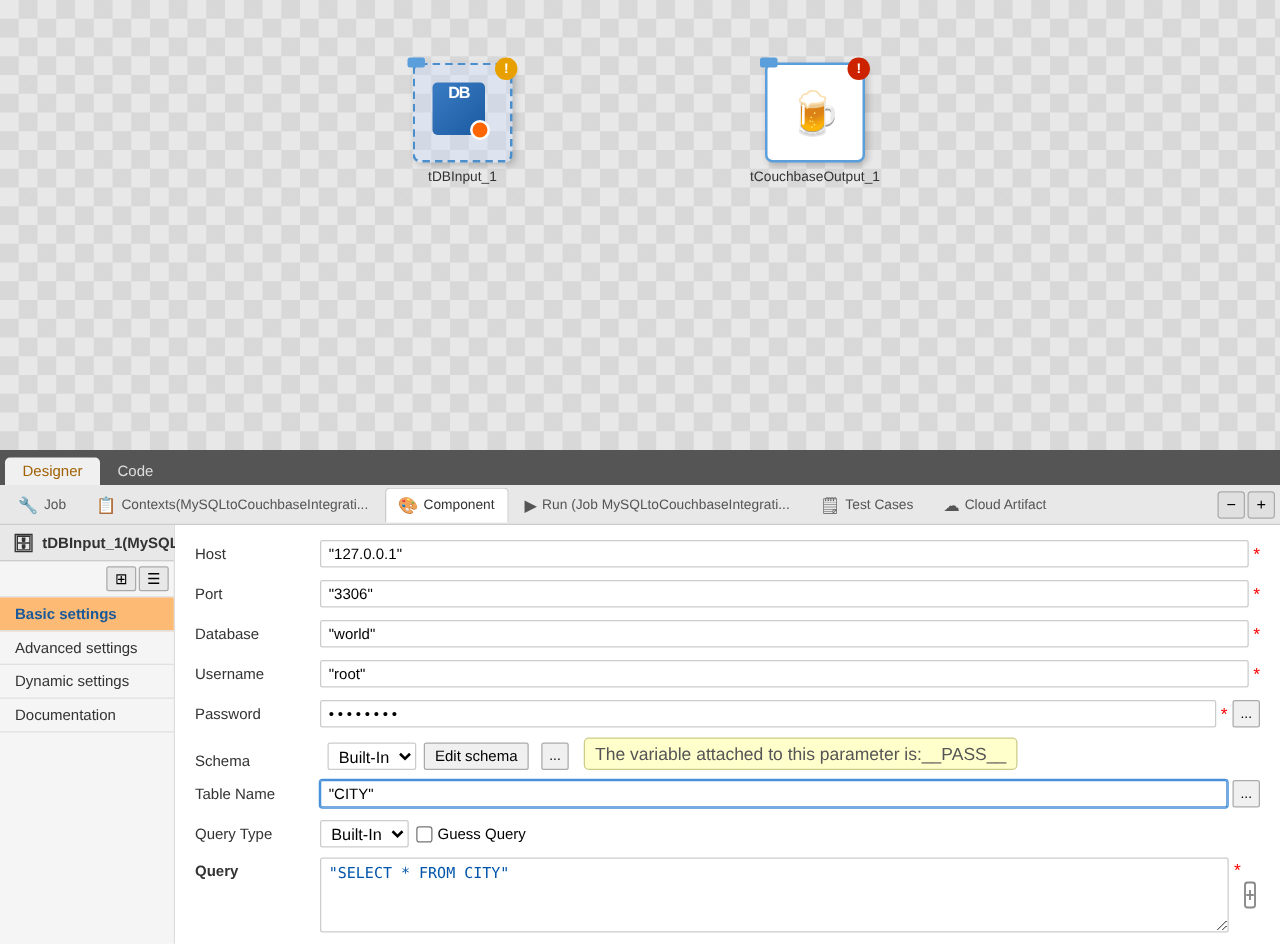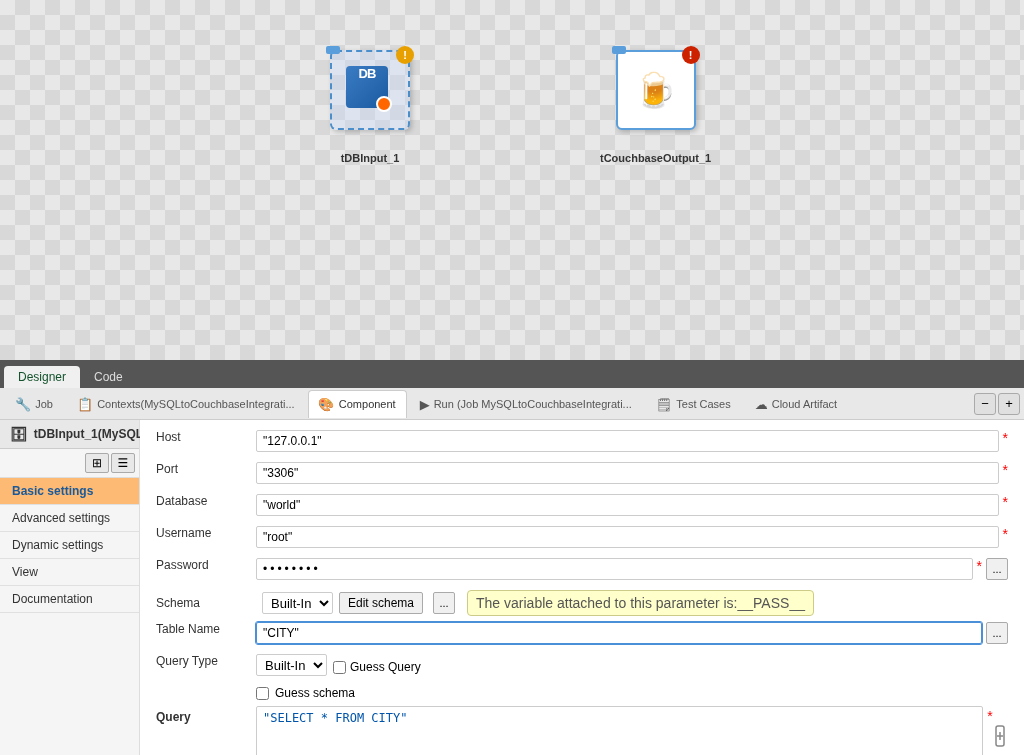--- a/index.html
+++ b/index.html
@@ -63,24 +63,23 @@
     .node-indicator {
       position: absolute;
       top: -6px;
       left: -6px;
       width: 14px;
       height: 8px;
       background: #5a9edb;
       border-radius: 2px;
     }
     .node-label {
-      margin-top: 22px;
+      margin-top: 6px;
       font-size: 11px;
       color: #333;
-      font-weight: bold;
     }
 
     .node-tdb { left: 330px; top: 50px; }
     .node-couchbase { left: 600px; top: 50px; }
 
     
     .designer-code-bar {
       background: #555;
       height: 28px;
       display: flex;
@@ -89,21 +88,21 @@
     }
     .dc-tab {
       padding: 4px 14px;
       font-size: 12px;
       cursor: pointer;
       border-radius: 4px 4px 0 0;
       color: #ddd;
     }
     .dc-tab.active {
       background: #f0f0f0;
-      color: #14532d;
+      color: #a16207;
     }
 
     
     .tabs-bar {
       background: #e8e8e8;
       height: 32px;
       display: flex;
       align-items: center;
       border-bottom: 1px solid #ccc;
       padding: 0 4px;
@@ -195,20 +194,21 @@
     .main-content {
       flex: 1;
       padding: 10px 16px;
       overflow-y: auto;
       background: white;
     }
 
     
     .form-row {
       display: flex;
+      align-items: center;
       margin-bottom: 6px;
       min-height: 26px;
     }
     .form-label {
       width: 100px;
       font-size: 12px;
       color: #333;
       flex-shrink: 0;
     }
     .form-input {
@@ -257,21 +257,21 @@
     .select-dropdown {
       height: 22px;
       border: 1px solid #ccc;
       border-radius: 2px;
       padding: 0 4px;
       font-size: 13px;
       background: white;
     }
     .schema-row {
       display: flex;
-      align-items: center;
+      align-items: flex-end;
       gap: 6px;
       margin-bottom: 6px;
     }
     .schema-row .form-label {
       width: 100px;
     }
     .edit-schema-btn {
       height: 22px;
       border: 1px solid #aaa;
       background: #f0f0f0;
@@ -397,21 +397,20 @@
       <span>tDBInput_1(MySQL)</span>
     </div>
 
     <div style="display:flex;justify-content:flex-end;padding:4px;gap:2px;border-bottom:1px solid #ddd;">
       <div style="width:24px;height:20px;border:1px solid #aaa;background:#e8e8e8;border-radius:2px;display:flex;align-items:center;justify-content:center;cursor:pointer;">⊞</div>
       <div style="width:24px;height:20px;border:1px solid #aaa;background:#e8e8e8;border-radius:2px;display:flex;align-items:center;justify-content:center;cursor:pointer;">☰</div>
     </div>
     <div class="sidebar-item active">Basic settings</div>
     <div class="sidebar-item">Advanced settings</div>
     <div class="sidebar-item">Dynamic settings</div>
-    <div class="sidebar-item">View</div>
     <div class="sidebar-item">Documentation</div>
   </div>
 
   <div class="main-content">
 
 
     <div class="form-row">
       <span class="form-label">Host</span>
       <input class="form-input" type="text" value="&quot;127.0.0.1&quot;" style="">
       <span class="required-star">*</span>
@@ -462,24 +461,20 @@
       <span class="form-label">Query Type</span>
       <select class="select-dropdown">
         <option>Built-In</option>
       </select>
       <div style="display:flex;align-items:center;gap:4px;margin-left:6px;">
         <input type="checkbox" style="">
         <span>Guess Query</span>
       </div>
     </div>
 
-    <div class="checkbox-row guess-schema-row">
-      <input type="checkbox" style="">
-      <span>Guess schema</span>
-    </div>
 
     <div class="query-row">
       <span class="form-label" style="padding-top:4px;font-weight:bold;">Query</span>
       <textarea class="query-textarea" style="">"SELECT * FROM CITY"</textarea>
       <span class="required-star" style="margin-top:2px;">*</span>
       <div class="icon-btn-right">
         <svg width="12" height="40" viewBox="0 0 12 40">
           <rect x="2" y="10" width="8" height="20" rx="2" fill="none" stroke="#888" stroke-width="1.5"></rect>
           <line x1="6" y1="16" x2="6" y2="24" stroke="#888" stroke-width="1.5"></line>
           <line x1="3" y1="20" x2="9" y2="20" stroke="#888" stroke-width="1.5"></line>

